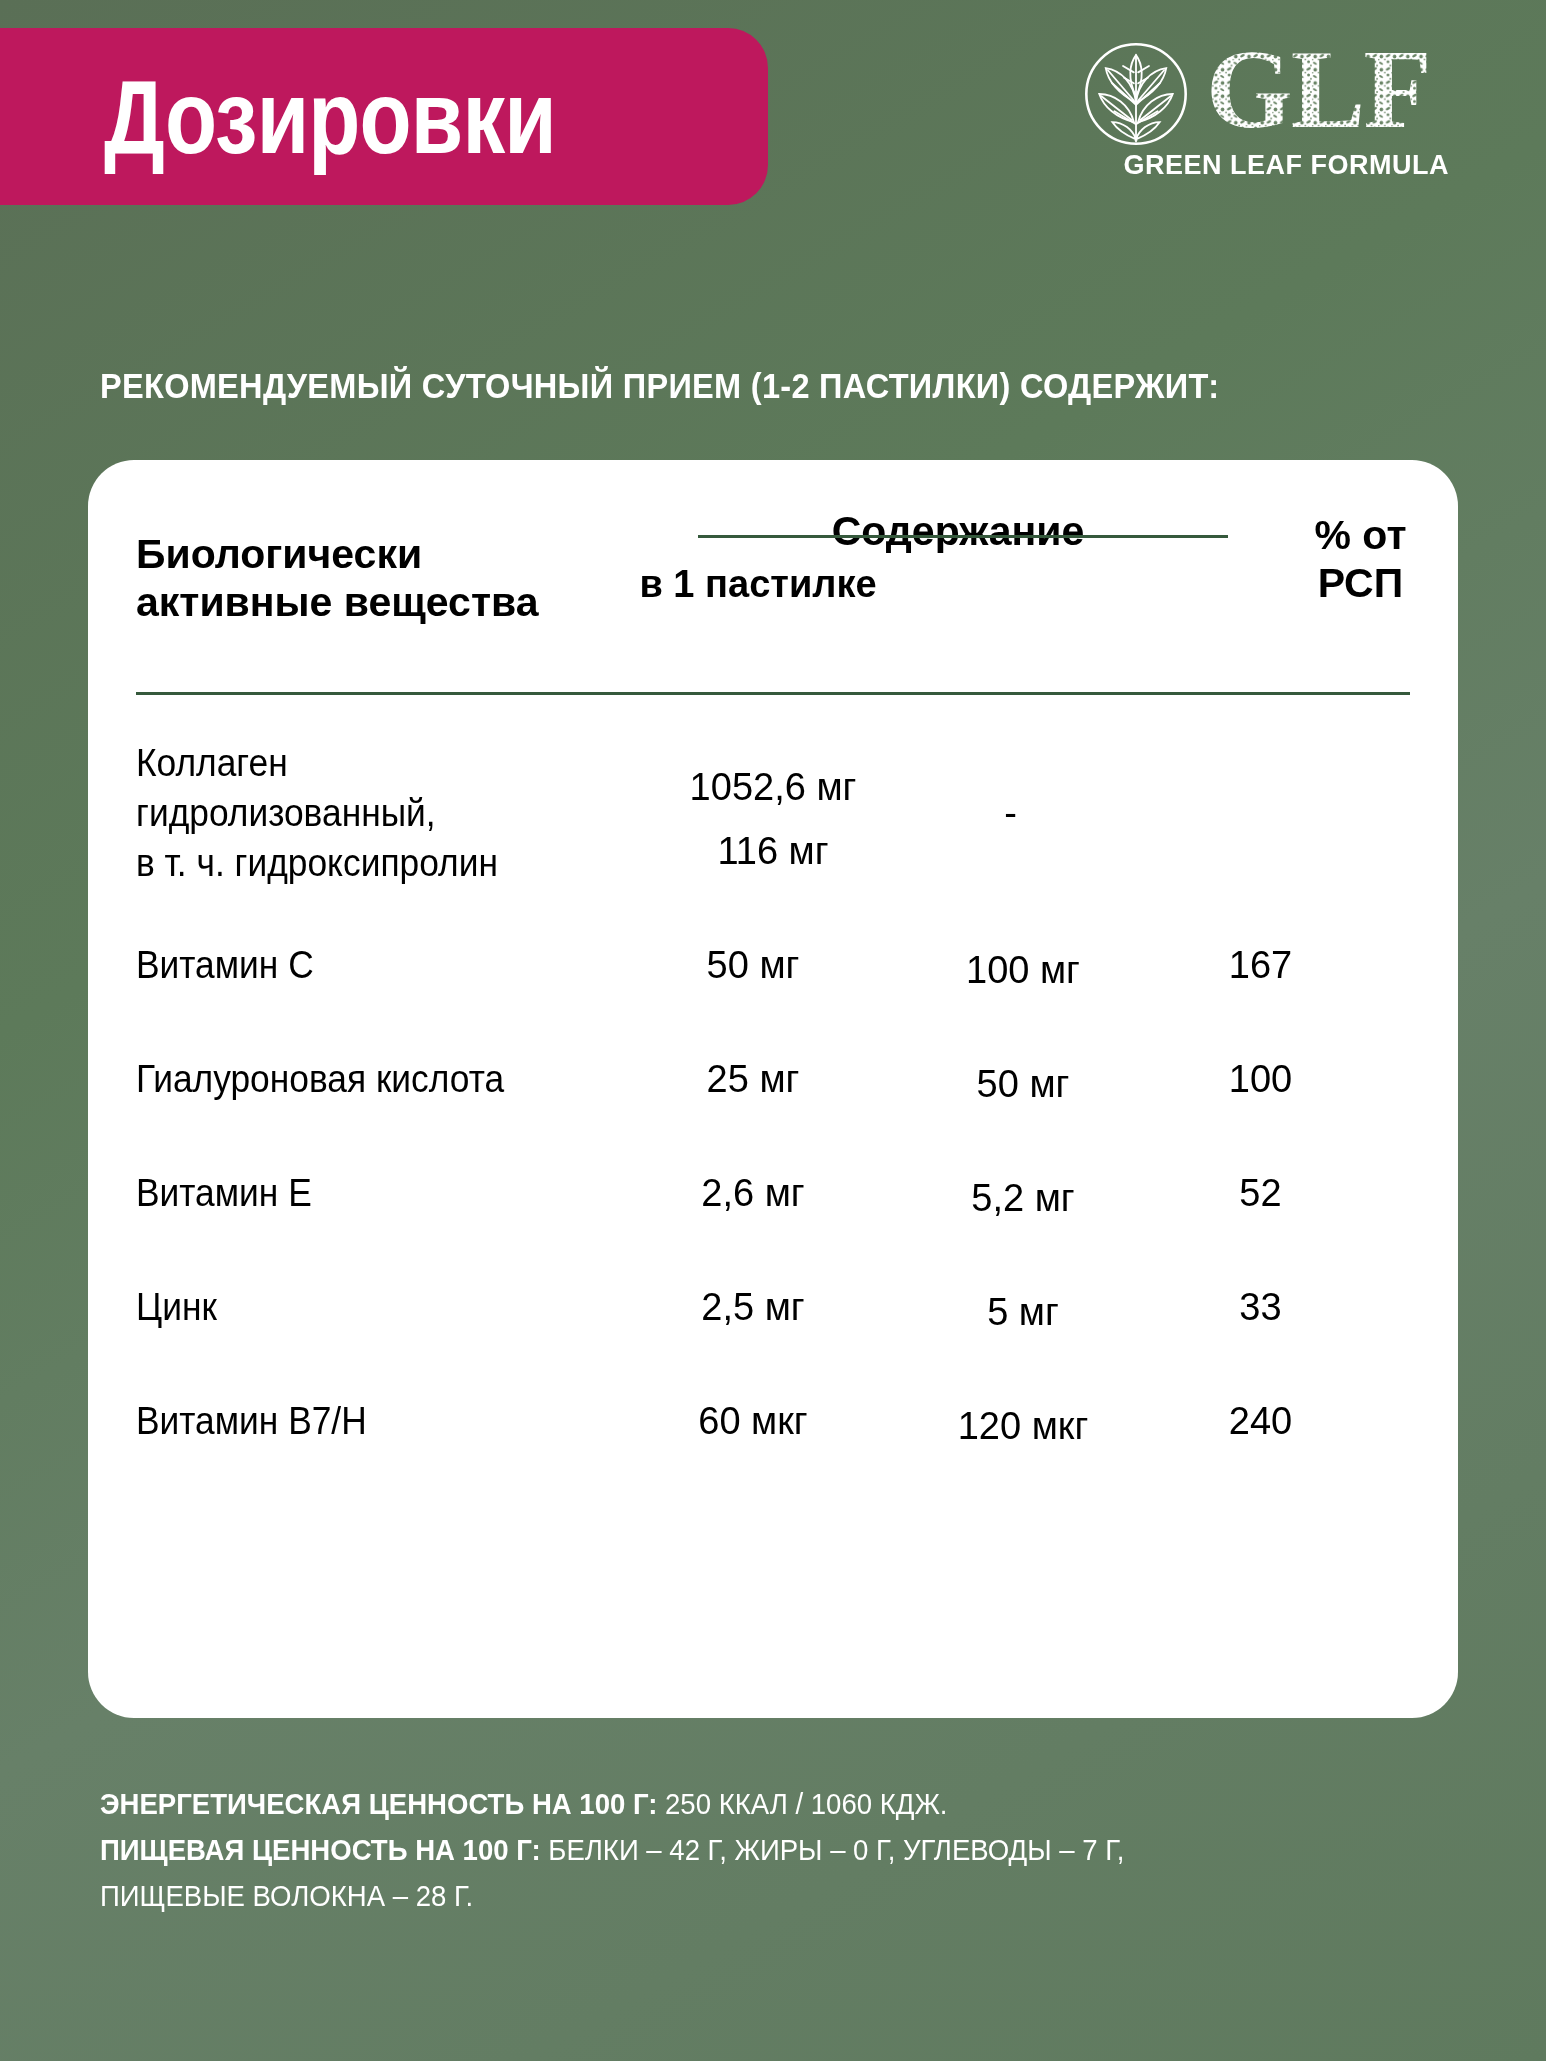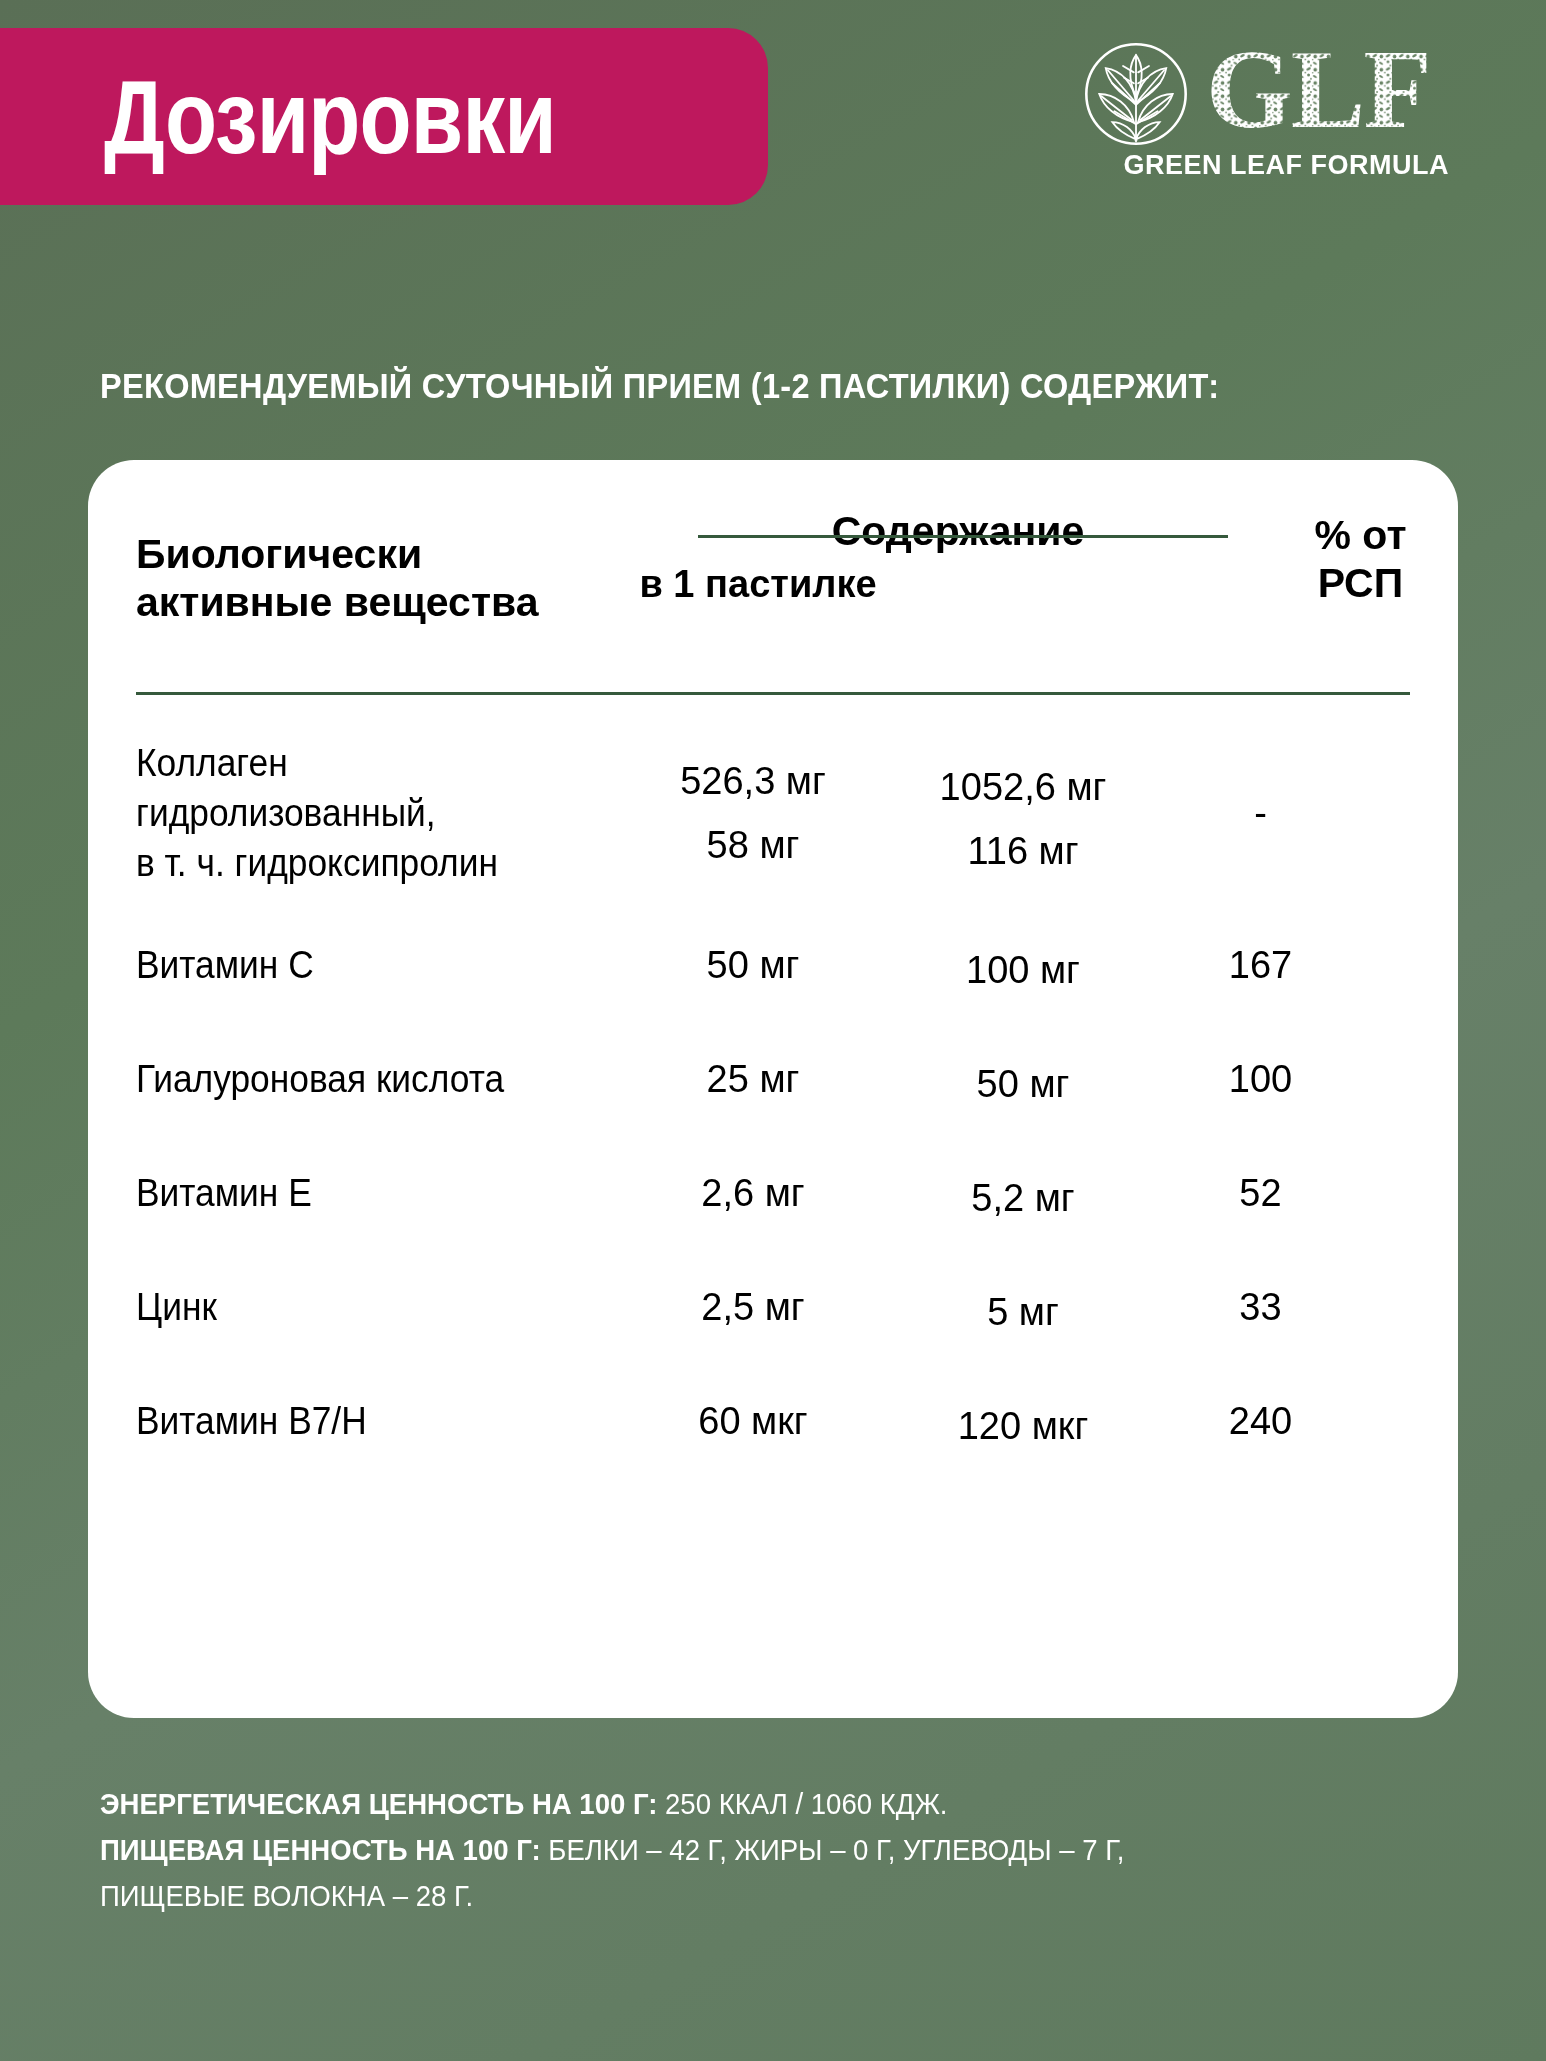--- a/index.html
+++ b/index.html
@@ -315,24 +315,20 @@
   </div>
 
   <div class="tbody">
 
     <div class="row row--collagen">
       <div class="collagen-name">
         <div>Коллаген</div>
         <div>гидролизованный,</div>
         <div>в т. ч. гидроксипролин</div>
       </div>
-      <div class="c-v1 collagen-stack">
-        <div class="line">526,3 мг</div>
-        <div class="line">58 мг</div>
-      </div>
       <div class="c-v2 collagen-stack">
         <div class="line">1052,6 мг</div>
         <div class="line">116 мг</div>
       </div>
       <div class="c-pct">-</div>
     </div>
 
     <div class="row row--std">
       <div class="c-name">Витамин С</div>
       <div class="c-v1">50 мг</div>

